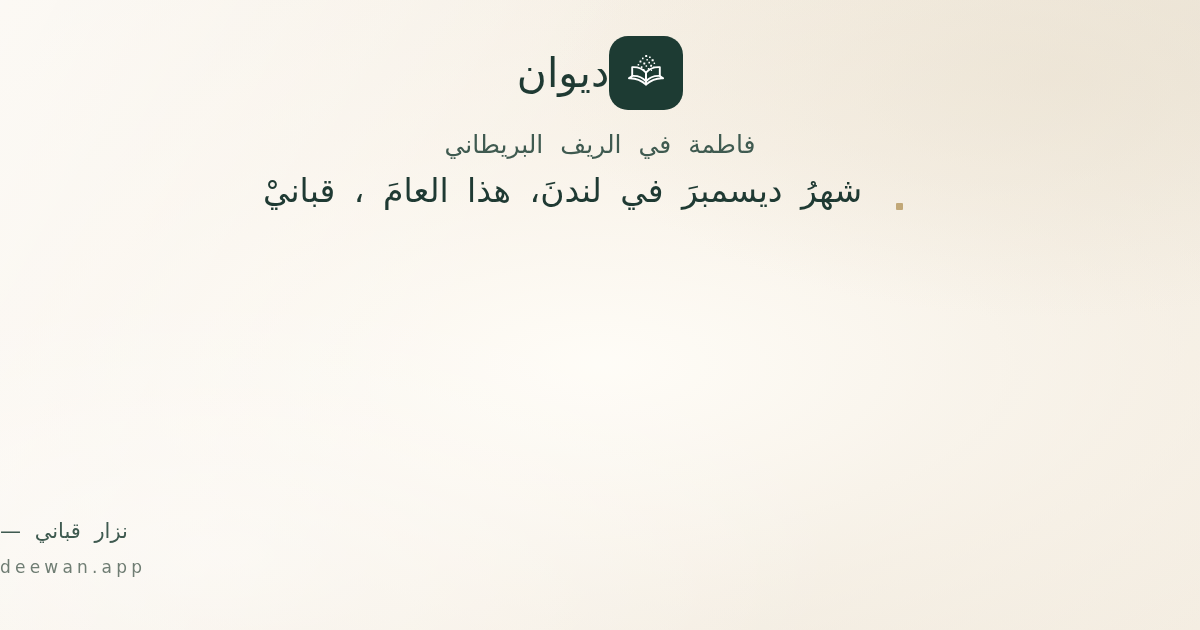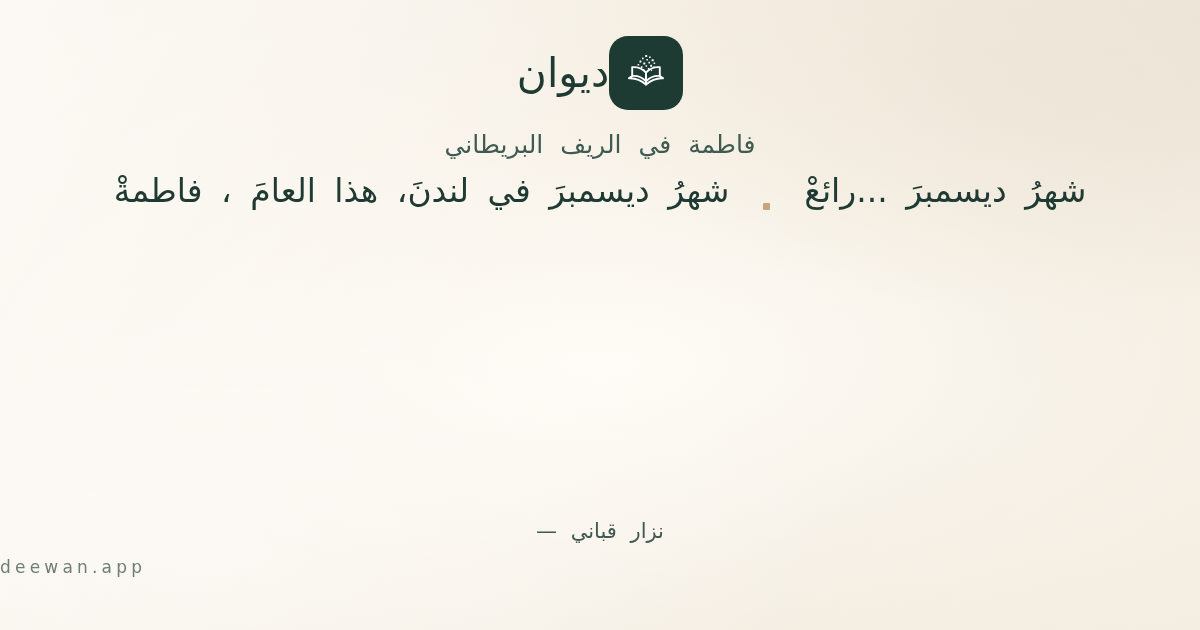--- a/index.html
+++ b/index.html
@@ -135,21 +135,21 @@
     position: relative;
     top: 9px;
   }
 
   
   .attribution {
     position: absolute;
     top: 518px;
     left: 0;
     right: 0;
-    text-align: center;
+    text-align: left;
     font-size: 21px;
     line-height: 1.3;
     color: #3f5a50;
     word-spacing: 7px;
     white-space: nowrap;
   }
 
   .site {
     position: absolute;
     top: 556px;
@@ -207,22 +207,21 @@
             </g>
           </svg>
         </span>
       </div>
       <div class="brand-name">ديوان</div>
     </div>
 
     <div class="poem-title">فاطمة في الريف البريطاني</div>
 
     <div class="verse">
-      <div class="hemistich">شهرُ ديسمبرَ ...رائعْ</div>
       <div class="verse-sep"></div>
-      <div class="hemistich">شهرُ ديسمبرَ في لندنَ، هذا العامَ ، فاطمةْ</div>
+      <div class="hemistich">شهرُ ديسمبرَ في لندنَ، هذا العامَ ، قبانيْ</div>
     </div>
 
     <div class="attribution">نزار قباني —</div>
     <div class="site">deewan.app</div>
 
   </div>
 </div>
 
 </body></html>

